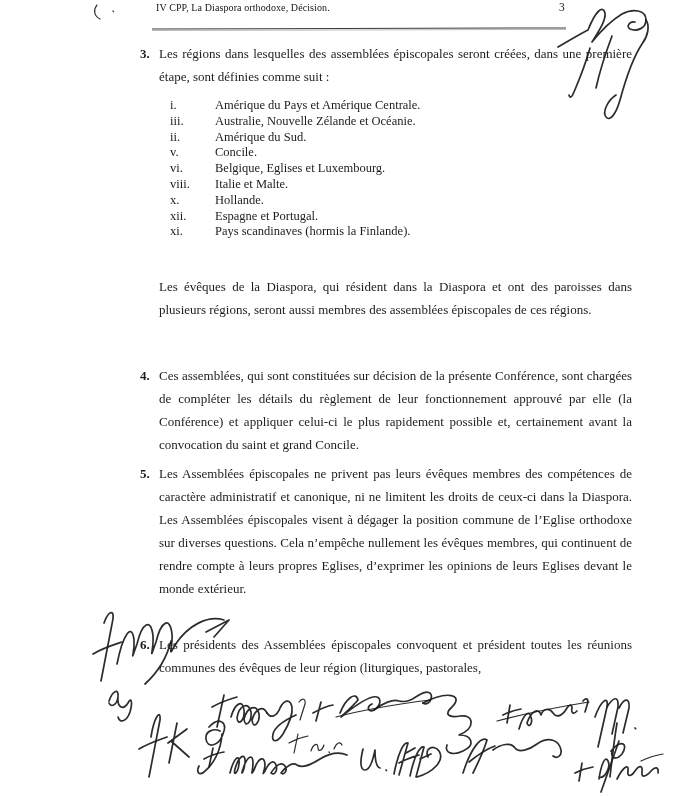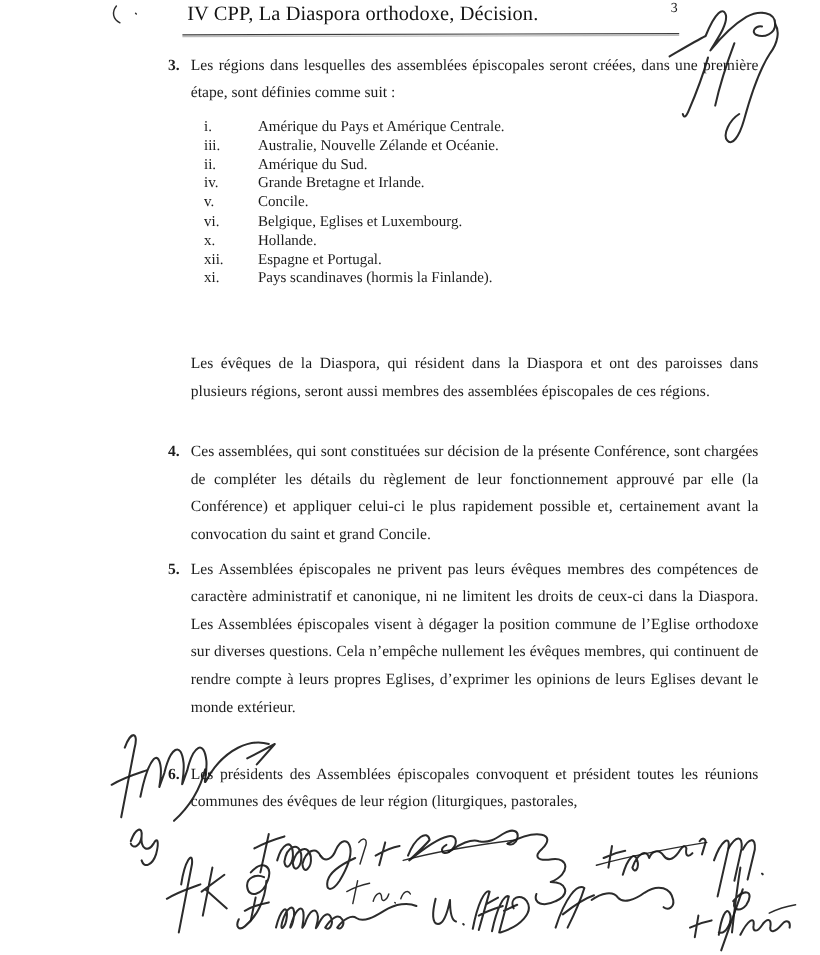--- a/index.html
+++ b/index.html
@@ -1,20 +1,20 @@
 <!DOCTYPE html>
 <html><head>
 <meta charset="utf-8">
 <style>
   html,body{margin:0;padding:0;background:#ffffff;}
   .doc{
     position:relative;width:683px;height:796px;background:#ffffff;overflow:hidden;
     font-family:"Liberation Serif","DejaVu Serif",serif;color:#1c1c1c;
   }
-  .hdr-title{position:absolute;left:156px;top:2px;font-size:17px;letter-spacing:.1px;color:#141414;}
+  .hdr-title{position:absolute;left:156px;top:2px;font-size:10px;letter-spacing:.1px;color:#141414;}
   .page-num{position:absolute;left:559px;top:1px;font-size:11.5px;color:#141414;}
   .rule{
     position:absolute;left:152px;top:28px;width:414px;height:1px;background:#3c3c3c;
     box-shadow:0 1.5px 0 rgba(60,60,60,.35);transform:rotate(-.15deg);
   }
   .content{position:absolute;left:140px;top:0;width:492px;height:796px;}
   .para{position:absolute;display:flex;width:100%;}
   .pnum{flex:none;width:19px;font-weight:bold;font-size:13px;line-height:23px;}
   .ptext{flex:1;font-size:13px;line-height:23px;text-align:justify;}
   .list{position:absolute;left:30px;width:462px;}
@@ -48,46 +48,46 @@
         </div>
       <div class="lrow">
           <span class="lnum">iii.</span>
           <span class="ltext">Australie, Nouvelle Zélande et Océanie.</span>
         </div>
       <div class="lrow">
           <span class="lnum">ii.</span>
           <span class="ltext">Amérique du Sud.</span>
         </div>
       <div class="lrow">
-          <span class="lnum">iv.</span>
-          <span class="ltext">Grande Bretagne et Irlande.</span>
-        </div>
-      <div class="lrow">
           <span class="lnum">v.</span>
           <span class="ltext">Concile.</span>
         </div>
       <div class="lrow">
           <span class="lnum">vi.</span>
           <span class="ltext">Belgique, Eglises et Luxembourg.</span>
         </div>
       <div class="lrow">
+          <span class="lnum">viii.</span>
+          <span class="ltext">Italie et Malte.</span>
+        </div>
+      <div class="lrow">
           <span class="lnum">x.</span>
           <span class="ltext">Hollande.</span>
         </div>
       <div class="lrow">
           <span class="lnum">xii.</span>
           <span class="ltext">Espagne et Portugal.</span>
         </div>
       <div class="lrow">
           <span class="lnum">xi.</span>
           <span class="ltext">Pays scandinaves (hormis la Finlande).</span>
         </div>
     </div>
 
-    <div class="para" style="top:291px">
+    <div class="para" style="top:275px">
       <span class="pnum"></span>
       <span class="ptext">Les évêques de la Diaspora, qui résident dans la Diaspora et ont des paroisses dans plusieurs régions, seront aussi membres des assemblées épiscopales de ces régions.</span>
     </div>
 
     <div class="para" style="top:364px">
       <span class="pnum">4.</span>
       <span class="ptext">Ces assemblées, qui sont constituées sur décision de la présente Conférence, sont chargées de compléter les détails du règlement de leur fonctionnement approuvé par elle (la Conférence) et appliquer celui-ci le plus rapidement possible et, certainement avant la convocation du saint et grand Concile.</span>
     </div>
 
     <div class="para" style="top:462px">

